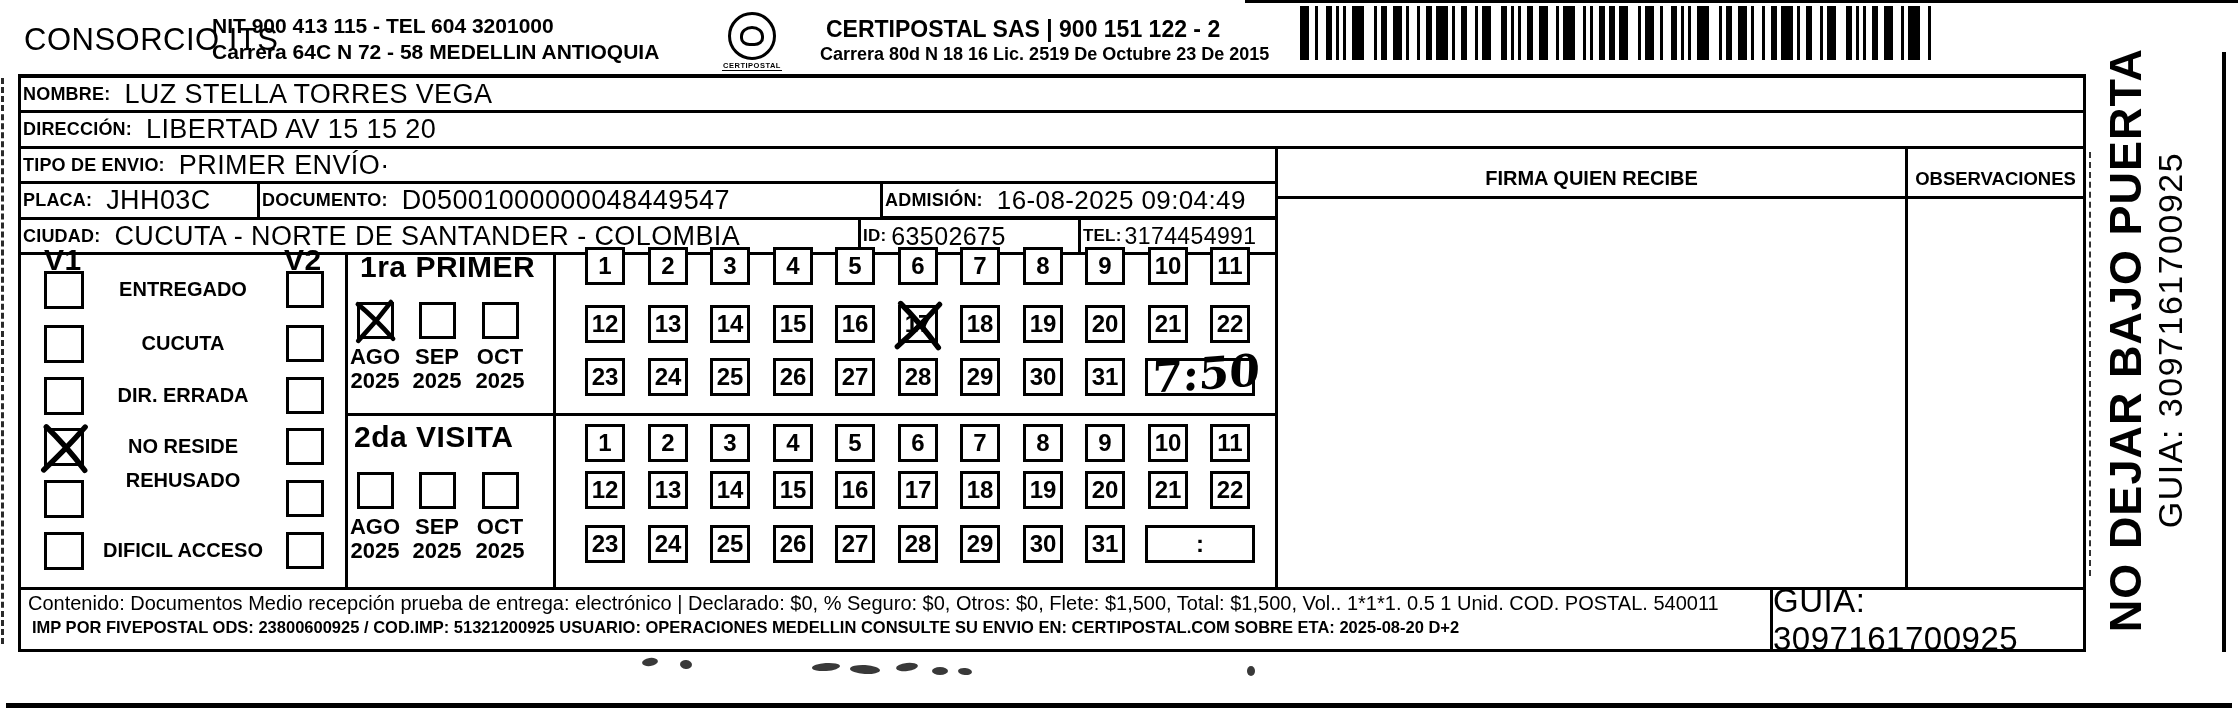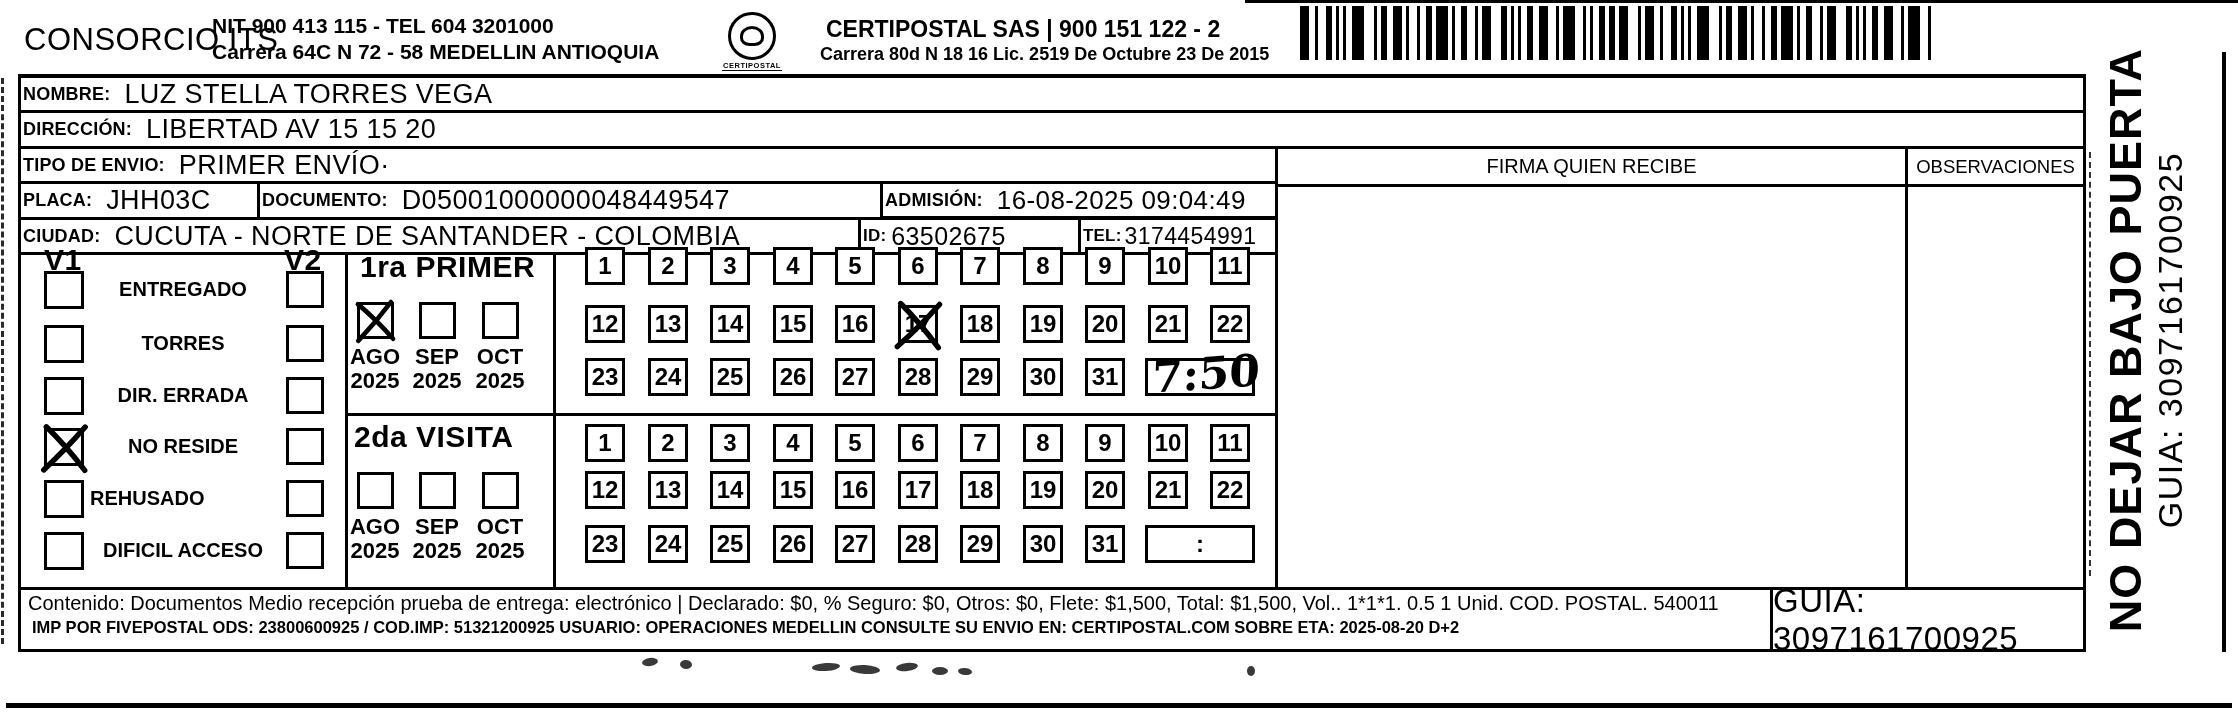--- a/index.html
+++ b/index.html
@@ -22,22 +22,22 @@
   .addr{left:212px;top:39px;font-size:21px;}
   .cp1{left:820px;top:16px;font-size:23px;font-weight:bold;margin-left:6px;}
   .cp2{left:820px;top:44px;font-size:18px;font-weight:bold;}
   .stamp{left:722px;top:12px;width:60px;text-align:center;}
   .stamp-circle{width:42px;height:42px;border:3px solid #000;border-radius:50%;margin:0 auto;
     display:flex;align-items:center;justify-content:center;}
   .stamp-inner{width:18px;height:14px;border:3px solid #000;border-radius:50% 50% 40% 40%;}
   .stamp-caption{font-size:7.5px;font-weight:bold;letter-spacing:0.5px;border-bottom:1px solid #000;margin-top:1px;}
   #barcode{left:1300px;top:6px;width:650px;height:54px;overflow:hidden;}
   .vhead{position:absolute;font-weight:bold;font-size:30px;letter-spacing:0.5px;}
-  .panel-head{position:absolute;top:0;left:0;right:0;height:35px;border-bottom:3px solid #000;
-    display:flex;align-items:center;justify-content:center;font-weight:normal;}
+  .panel-head{position:absolute;top:12px;left:0;right:0;height:35px;border-bottom:3px solid #000;
+    display:flex;align-items:center;justify-content:center;font-weight:bold;}
   .side-note{left:2145px;top:340px;transform:translate(-50%,-50%) rotate(-90deg);
     text-align:center;line-height:1.12;white-space:nowrap;}
   .side-line1{font-size:45px;font-weight:bold;letter-spacing:1px;}
   .side-line2{font-size:34px;letter-spacing:1.5px;}
   .footer-line1{left:28px;top:592px;font-size:20px;white-space:nowrap;}
   .footer-line2{left:32px;top:618px;font-size:16.5px;font-weight:bold;white-space:nowrap;}
   .guia-box-text{left:1773px;top:587px;width:313px;height:65px;display:flex;align-items:center;
     justify-content:center;font-size:33px;letter-spacing:0.5px;}
   .artifact{background:#000;}
 </style>
@@ -190,34 +190,34 @@
   <div class="abs" style="left:1px;top:78px;width:3px;height:566px;border-left:3px dashed #2a2a2a"></div>
   <div class="abs" style="left:2089px;top:152px;width:2px;height:424px;border-left:2px dashed #333"></div>
   <div class="abs artifact" style="left:2222px;top:52px;width:4px;height:600px"></div>
   <div class="abs artifact" style="left:6px;top:703px;width:2226px;height:5px"></div>
 
 <div class="cbox" style="left: 44px; top: 271px; width: 40px; height: 38px;"></div>
     <div class="cbox" style="left: 286px; top: 271px; width: 38px; height: 37px;"></div>
     <div class="abs" style="left: 90px; top: 278px; width: 186px; text-align: center; font-weight: bold; font-size: 20px; white-space: nowrap;">ENTREGADO</div>
     <div class="cbox" style="left: 44px; top: 325px; width: 40px; height: 38px;"></div>
     <div class="cbox" style="left: 286px; top: 325px; width: 38px; height: 37px;"></div>
-    <div class="abs" style="left: 90px; top: 332px; width: 186px; text-align: center; font-weight: bold; font-size: 20px; white-space: nowrap;">TORRES</div>
+    <div class="abs" style="left: 90px; top: 332px; width: 186px; text-align: center; font-weight: bold; font-size: 20px; white-space: nowrap;">CUCUTA</div>
     <div class="cbox" style="left: 44px; top: 377px; width: 40px; height: 38px;"></div>
     <div class="cbox" style="left: 286px; top: 377px; width: 38px; height: 37px;"></div>
     <div class="abs" style="left: 90px; top: 384px; width: 186px; text-align: center; font-weight: bold; font-size: 20px; white-space: nowrap;">DIR. ERRADA</div>
     <div class="cbox" style="left: 44px; top: 428px; width: 40px; height: 38px;"></div>
     <div class="cbox" style="left: 286px; top: 428px; width: 38px; height: 37px;"></div>
     <div class="abs" style="left: 90px; top: 435px; width: 186px; text-align: center; font-weight: bold; font-size: 20px; white-space: nowrap;">NO RESIDE</div>
     <div class="abs" style="left: 38px; top: 421px; width: 54px; height: 54px; transform: rotate(2deg);"><svg width="54" height="54" viewBox="0 0 50 50">
         <path d="M7 6 Q 25 22 44 45" stroke="#000" stroke-width="5" fill="none" stroke-linecap="round"></path>
         <path d="M43 5 Q 26 26 6 46" stroke="#000" stroke-width="5" fill="none" stroke-linecap="round"></path>
       </svg></div>
     <div class="cbox" style="left: 44px; top: 480px; width: 40px; height: 38px;"></div>
     <div class="cbox" style="left: 286px; top: 480px; width: 38px; height: 37px;"></div>
-    <div class="abs" style="left: 90px; top: 487px; width: 186px; text-align: left; font-weight: bold; font-size: 20px; white-space: nowrap;">REHUSADO</div>
+    <div class="abs" style="left: 90px; top: 469px; width: 186px; text-align: center; font-weight: bold; font-size: 20px; white-space: nowrap;">REHUSADO</div>
     <div class="cbox" style="left: 44px; top: 532px; width: 40px; height: 38px;"></div>
     <div class="cbox" style="left: 286px; top: 532px; width: 38px; height: 37px;"></div>
     <div class="abs" style="left: 90px; top: 539px; width: 186px; text-align: center; font-weight: bold; font-size: 20px; white-space: nowrap;">DIFICIL ACCESO</div>
     <div class="cbox" style="left: 357px; top: 302px; width: 37px; height: 37px;"></div>
     <div class="abs" style="left: 345px; top: 344px; width: 60px; text-align: center; font-weight: bold; font-size: 22px;">AGO</div>
     <div class="abs" style="left: 345px; top: 368px; width: 60px; text-align: center; font-weight: bold; font-size: 22px;">2025</div>
     <div class="abs" style="left: 352px; top: 298px; width: 46px; height: 46px; transform: rotate(-2deg);"><svg width="46" height="46" viewBox="0 0 50 50">
         <path d="M7 6 Q 25 22 44 45" stroke="#000" stroke-width="5" fill="none" stroke-linecap="round"></path>
         <path d="M43 5 Q 26 26 6 46" stroke="#000" stroke-width="5" fill="none" stroke-linecap="round"></path>
       </svg></div>

